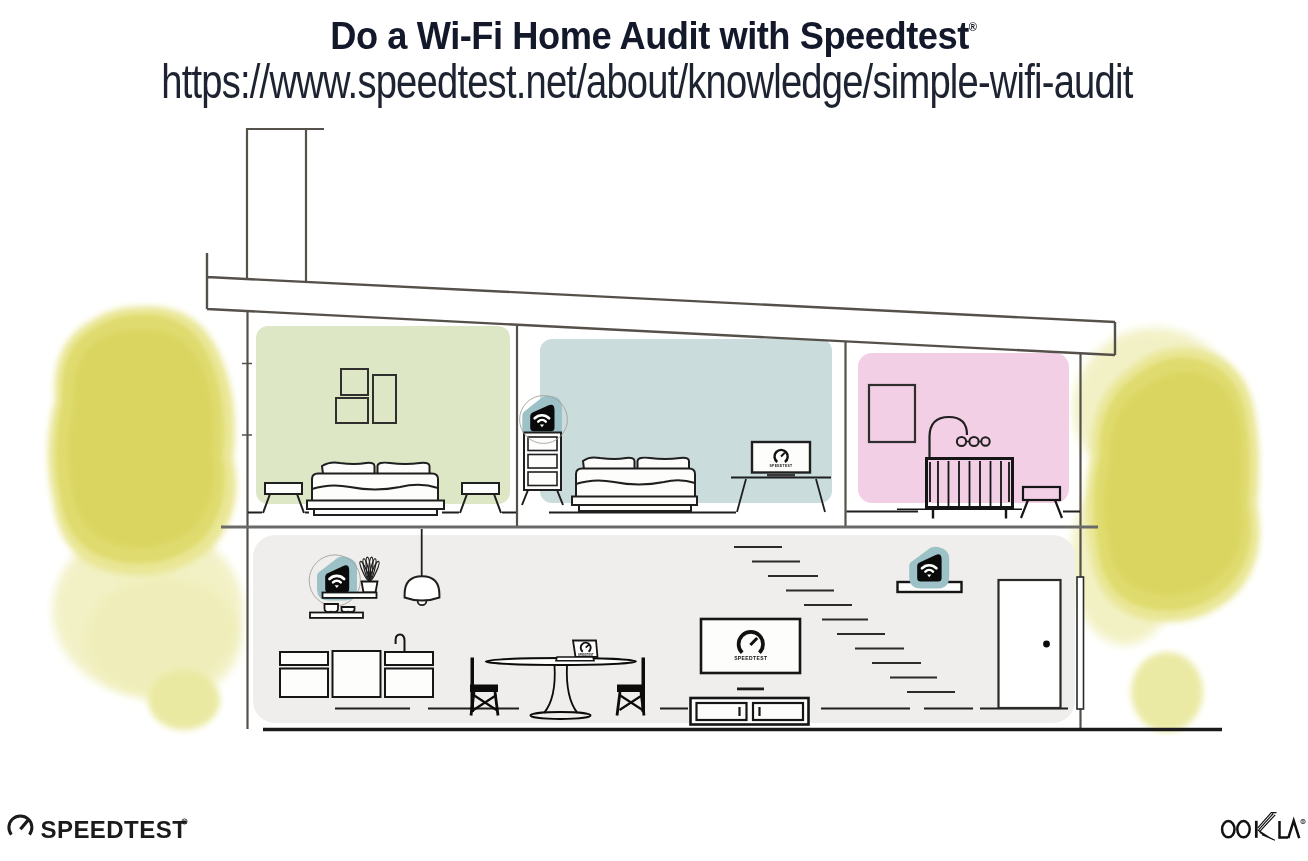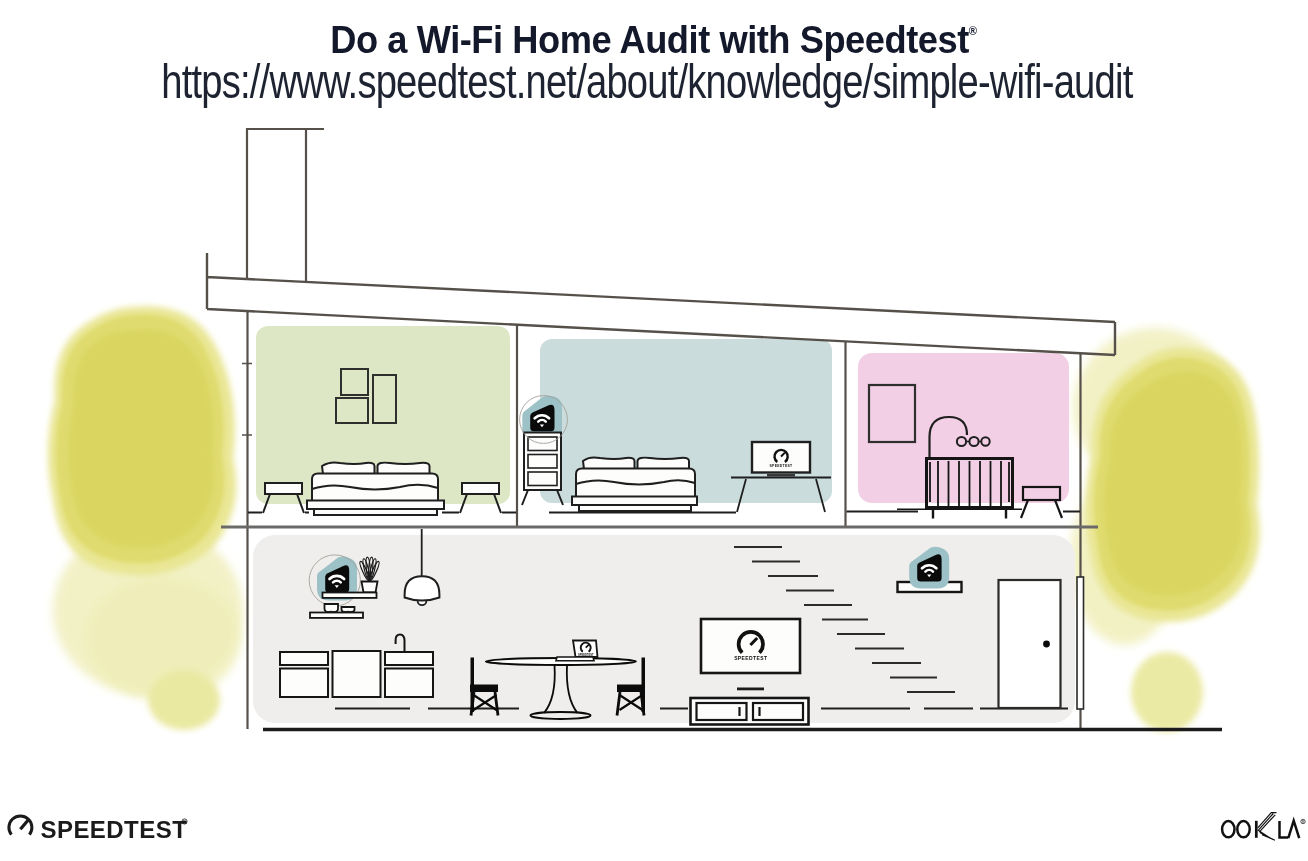--- a/index.html
+++ b/index.html
@@ -1,17 +1,17 @@
 <!DOCTYPE html>
 <html><head>
 <meta charset="utf-8">
 <style>
 html,body{margin:0;padding:0;width:1308px;height:861px;background:#ffffff;overflow:hidden;}
 body{font-family:"Liberation Sans",sans-serif;position:relative;}
-#title{position:absolute;top:7px;left:0;width:1308px;text-align:center;font-weight:bold;font-size:39px;line-height:49px;color:#13192b;white-space:nowrap;}
+#title{position:absolute;top:7px;left:0;width:1308px;text-align:center;font-weight:bold;font-size:39px;line-height:41px;color:#13192b;white-space:nowrap;}
 #title .inner{display:inline-block;transform:scaleX(0.93);transform-origin:center;letter-spacing:-0.5px;}
 #title sup{font-size:12px;vertical-align:18px;letter-spacing:0;}
 #url{position:absolute;top:57px;left:-7px;width:1308px;text-align:center;font-weight:normal;font-size:48px;line-height:50px;color:#1d2330;white-space:nowrap;}
 #url .inner{display:inline-block;transform:scaleX(0.795);transform-origin:center;letter-spacing:-1px;}
 svg{position:absolute;top:0;left:0;}
 </style>
 </head>
 <body>
 
 <div id="title"><span class="inner">Do a Wi-Fi Home Audit with Speedtest<sup>®</sup></span></div>

